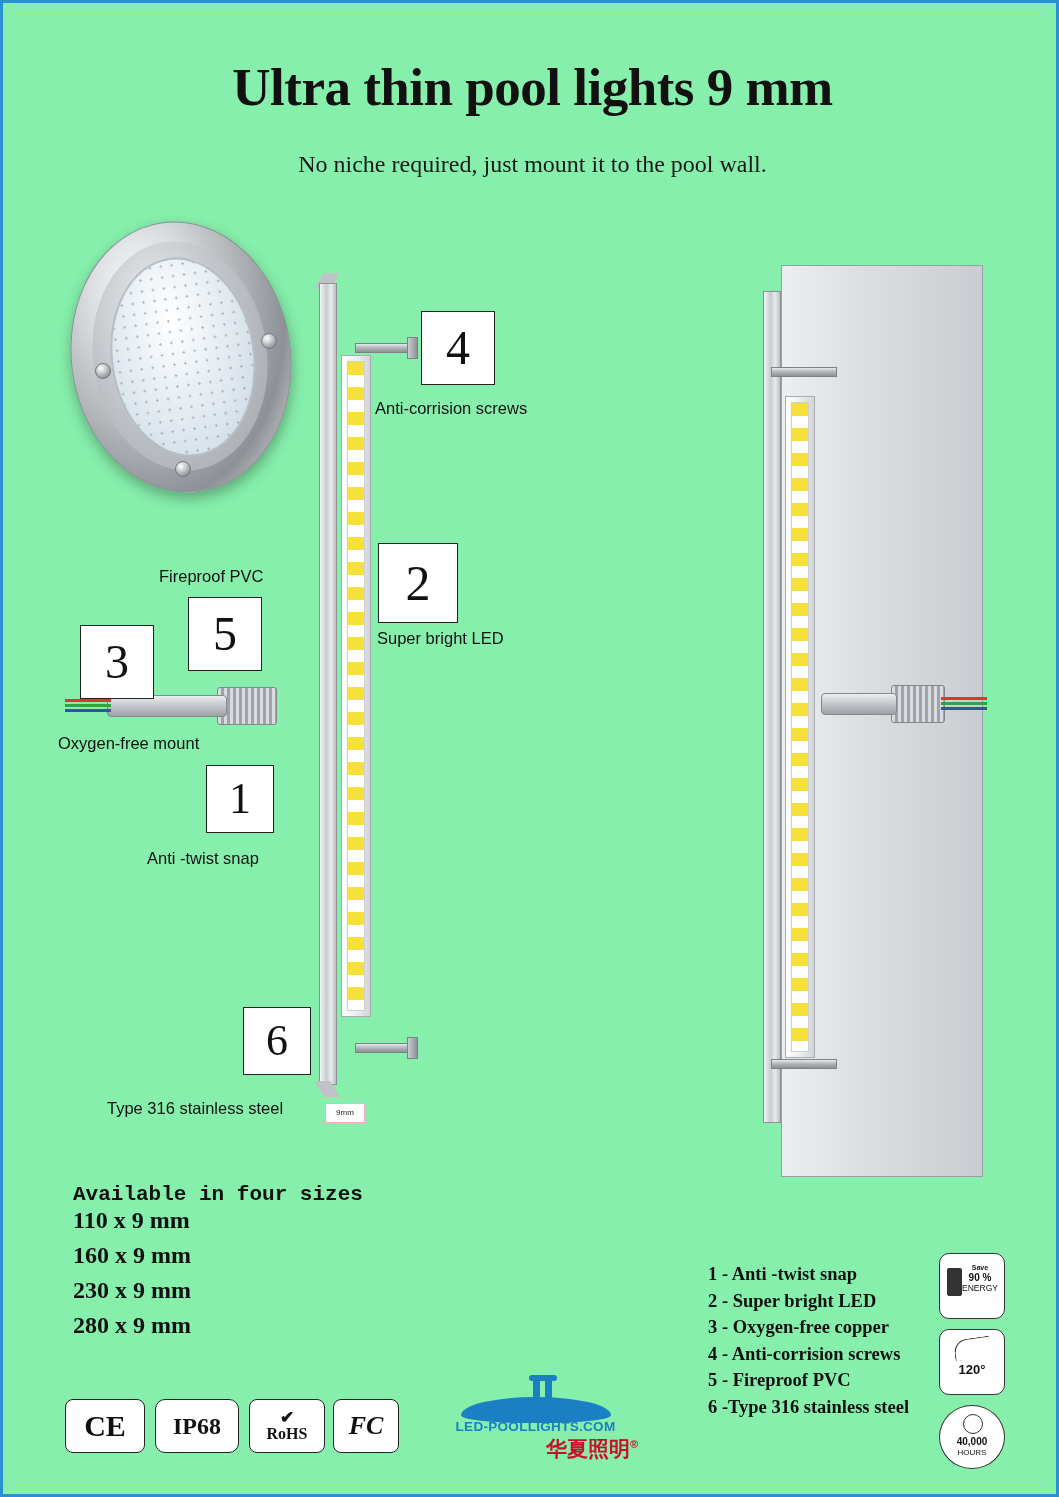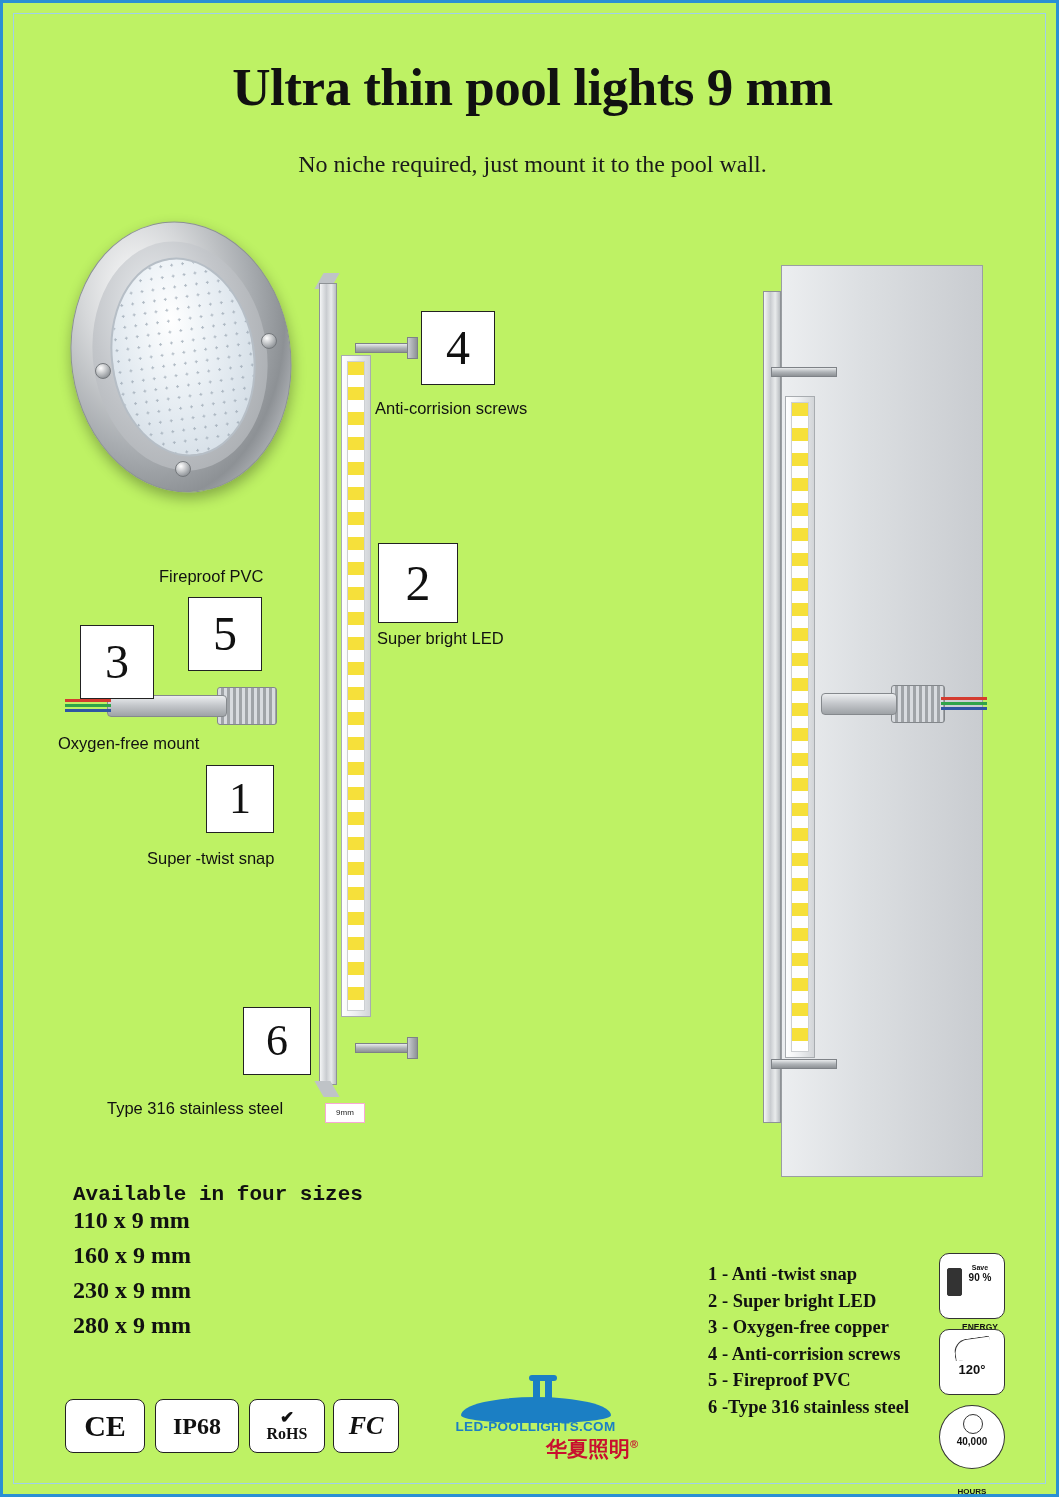--- a/index.html
+++ b/index.html
@@ -7,21 +7,21 @@
     width:1059px;height:1497px;
     background:#ffffff;
     font-family:"Liberation Sans", sans-serif;
     overflow:hidden;
   }
   #page{
     position:relative;
     width:1059px;height:1497px;
     box-sizing:border-box;
     border:3px solid #2a8fd4;
-    background:#bef264;
+    background:#86efac;
   }
   #inner-frame{
     position:absolute;
     left:10px;top:10px;right:10px;bottom:10px;
     border:1px solid #9fd0ec;
     box-sizing:border-box;
     pointer-events:none;
   }
   
   .title{
@@ -197,21 +197,21 @@
     font-weight:bold;font-size:18.5px;color:#111;line-height:26.5px;
   }
   
   .badge{
     position:absolute;width:64px;height:64px;
     border:1.5px solid #333;border-radius:10px;background:#fff;
     text-align:center;color:#111;
   }
   .badge .b-l1{font-size:7px;margin-top:9px;line-height:9px;font-weight:bold;}
   .badge .b-l2{font-size:10px;font-weight:bold;line-height:11px;}
-  .badge .b-l3{font-size:8.5px;font-weight:bold;line-height:11px;margin-top:39px;}
+  .badge .b-l3{font-size:8.5px;font-weight:normal;line-height:11px;}
   .badge.round{border-radius:50%;}
   
   .cert{
     position:absolute;height:52px;border:1.5px solid #222;border-radius:8px;background:#fff;
     display:flex;align-items:center;justify-content:center;
     font-family:"Liberation Serif", serif;font-weight:bold;color:#111;
   }
   
   .logo{position:absolute;left:430px;top:1372px;width:205px;height:70px;}
   .logo .pool{
@@ -286,21 +286,21 @@
   <div class="numbox" style="left:375px;top:540px;width:78px;height:78px;font-size:50px;line-height:78px;">2</div>
   <div class="calloutlabel" style="left:374px;top:626px;">Super bright LED</div>
 
   <div class="calloutlabel" style="left:156px;top:564px;">Fireproof PVC</div>
   <div class="numbox" style="left:185px;top:594px;width:72px;height:72px;font-size:48px;line-height:72px;">5</div>
 
   <div class="numbox" style="left:77px;top:622px;width:72px;height:72px;font-size:48px;line-height:72px;">3</div>
   <div class="calloutlabel" style="left:55px;top:731px;">Oxygen-free mount</div>
 
   <div class="numbox" style="left:203px;top:762px;width:66px;height:66px;font-size:44px;line-height:66px;">1</div>
-  <div class="calloutlabel" style="left:144px;top:846px;">Super -twist snap</div>
+  <div class="calloutlabel" style="left:144px;top:846px;">Anti -twist snap</div>
 
   <div class="numbox" style="left:240px;top:1004px;width:66px;height:66px;font-size:44px;line-height:66px;">6</div>
   <div class="calloutlabel" style="left:104px;top:1096px;">Type 316 stainless steel</div>
 
   <div class="wall"></div>
   <div class="rsec">
     <div class="plate"></div>
     <div class="pvc"></div>
     <div class="leds"></div>
   </div>
@@ -343,21 +343,21 @@
     <div class="b-l2" style="margin-top:34px;font-size:13px;">120°</div>
   </div>
 
   <div class="badge round" style="left:936px;top:1402px;height:62px;">
     <div style="position:absolute;left:23px;top:8px;width:18px;height:18px;border:1.5px solid #333;border-radius:50%;"></div>
     <div class="b-l2" style="margin-top:30px;font-size:10px;">40,000</div>
     <div class="b-l3" style="font-size:8px;">HOURS</div>
   </div>
 
   <div class="cert" style="left:62px;top:1396px;width:78px;font-size:30px;">CE</div>
-  <div class="cert" style="left:152px;top:1396px;width:82px;font-size:24px;">IP68</div>
+  <div class="cert" style="left:152px;top:1396px;width:82px;font-size:24px;border-radius:10px;">IP68</div>
   <div class="cert" style="left:246px;top:1396px;width:74px;font-size:19px;flex-direction:column;line-height:16px;">
     <span style="font-size:17px;">✔</span>
     <span style="font-size:16px;">RoHS</span>
   </div>
   <div class="cert" style="left:330px;top:1396px;width:64px;font-size:26px;font-style:italic;">FC</div>
 
   <div class="logo">
     <div class="pool"></div>
     <div class="post"></div>
     <div class="post2"></div>

